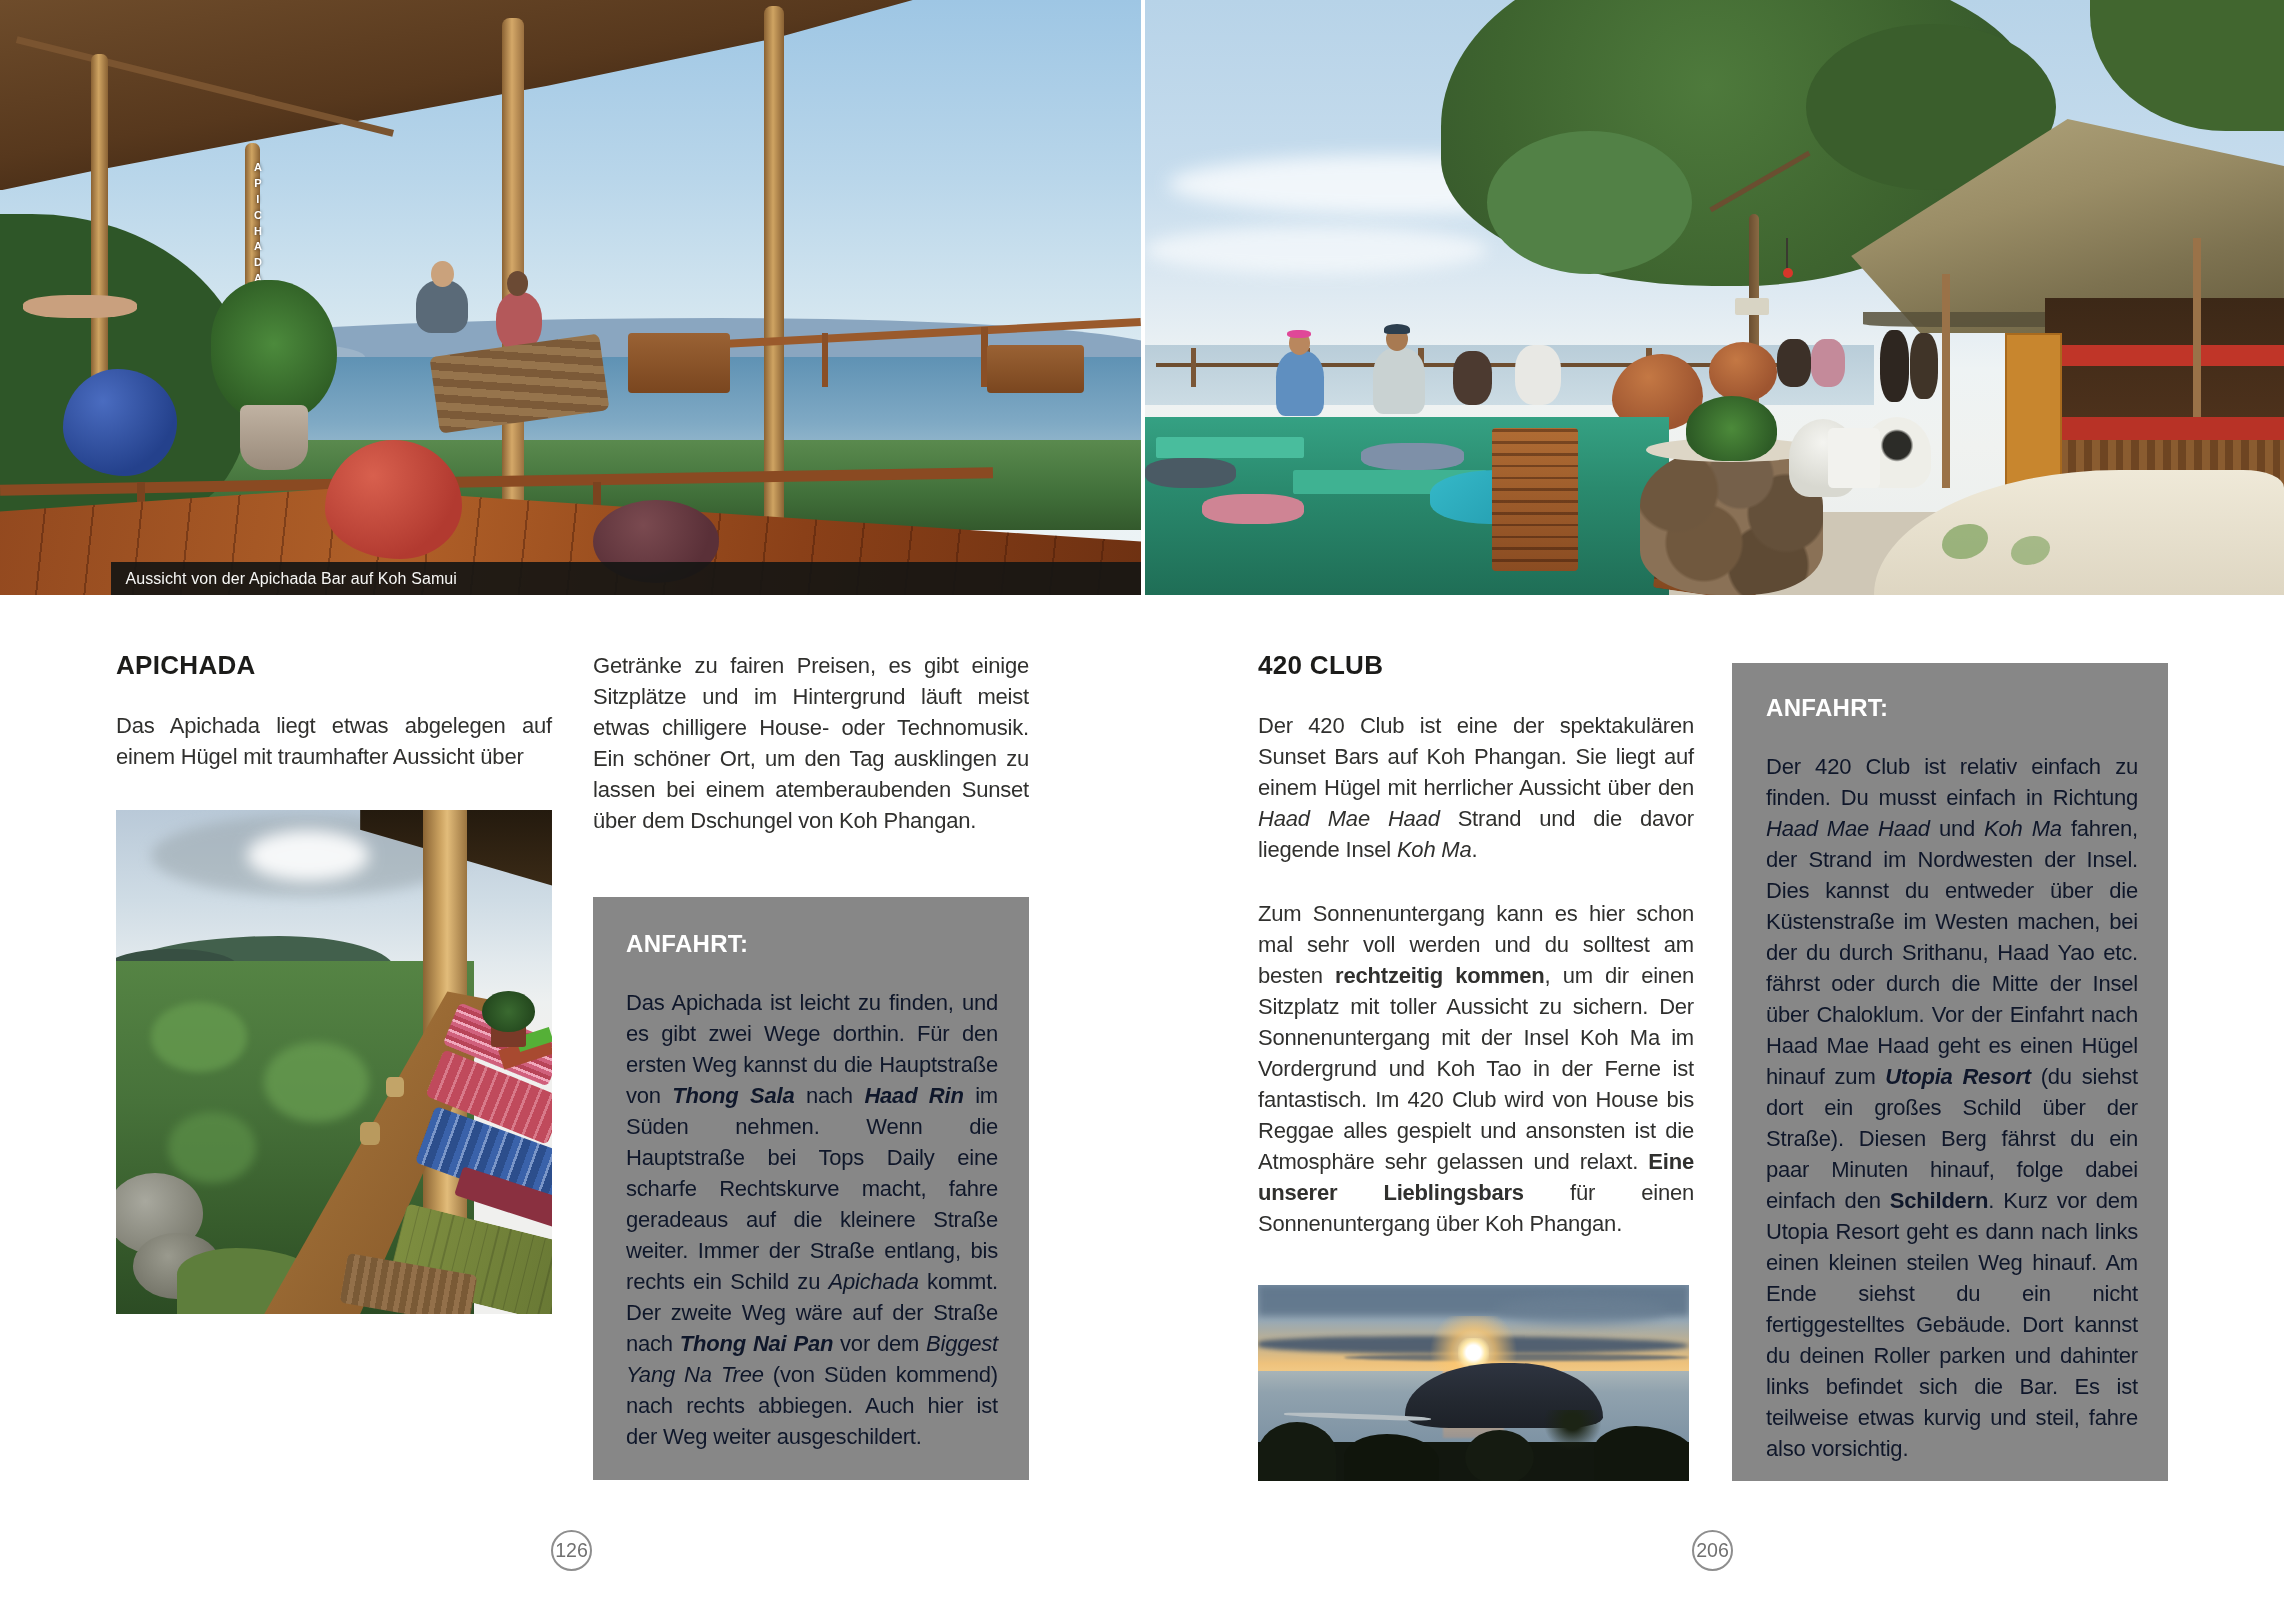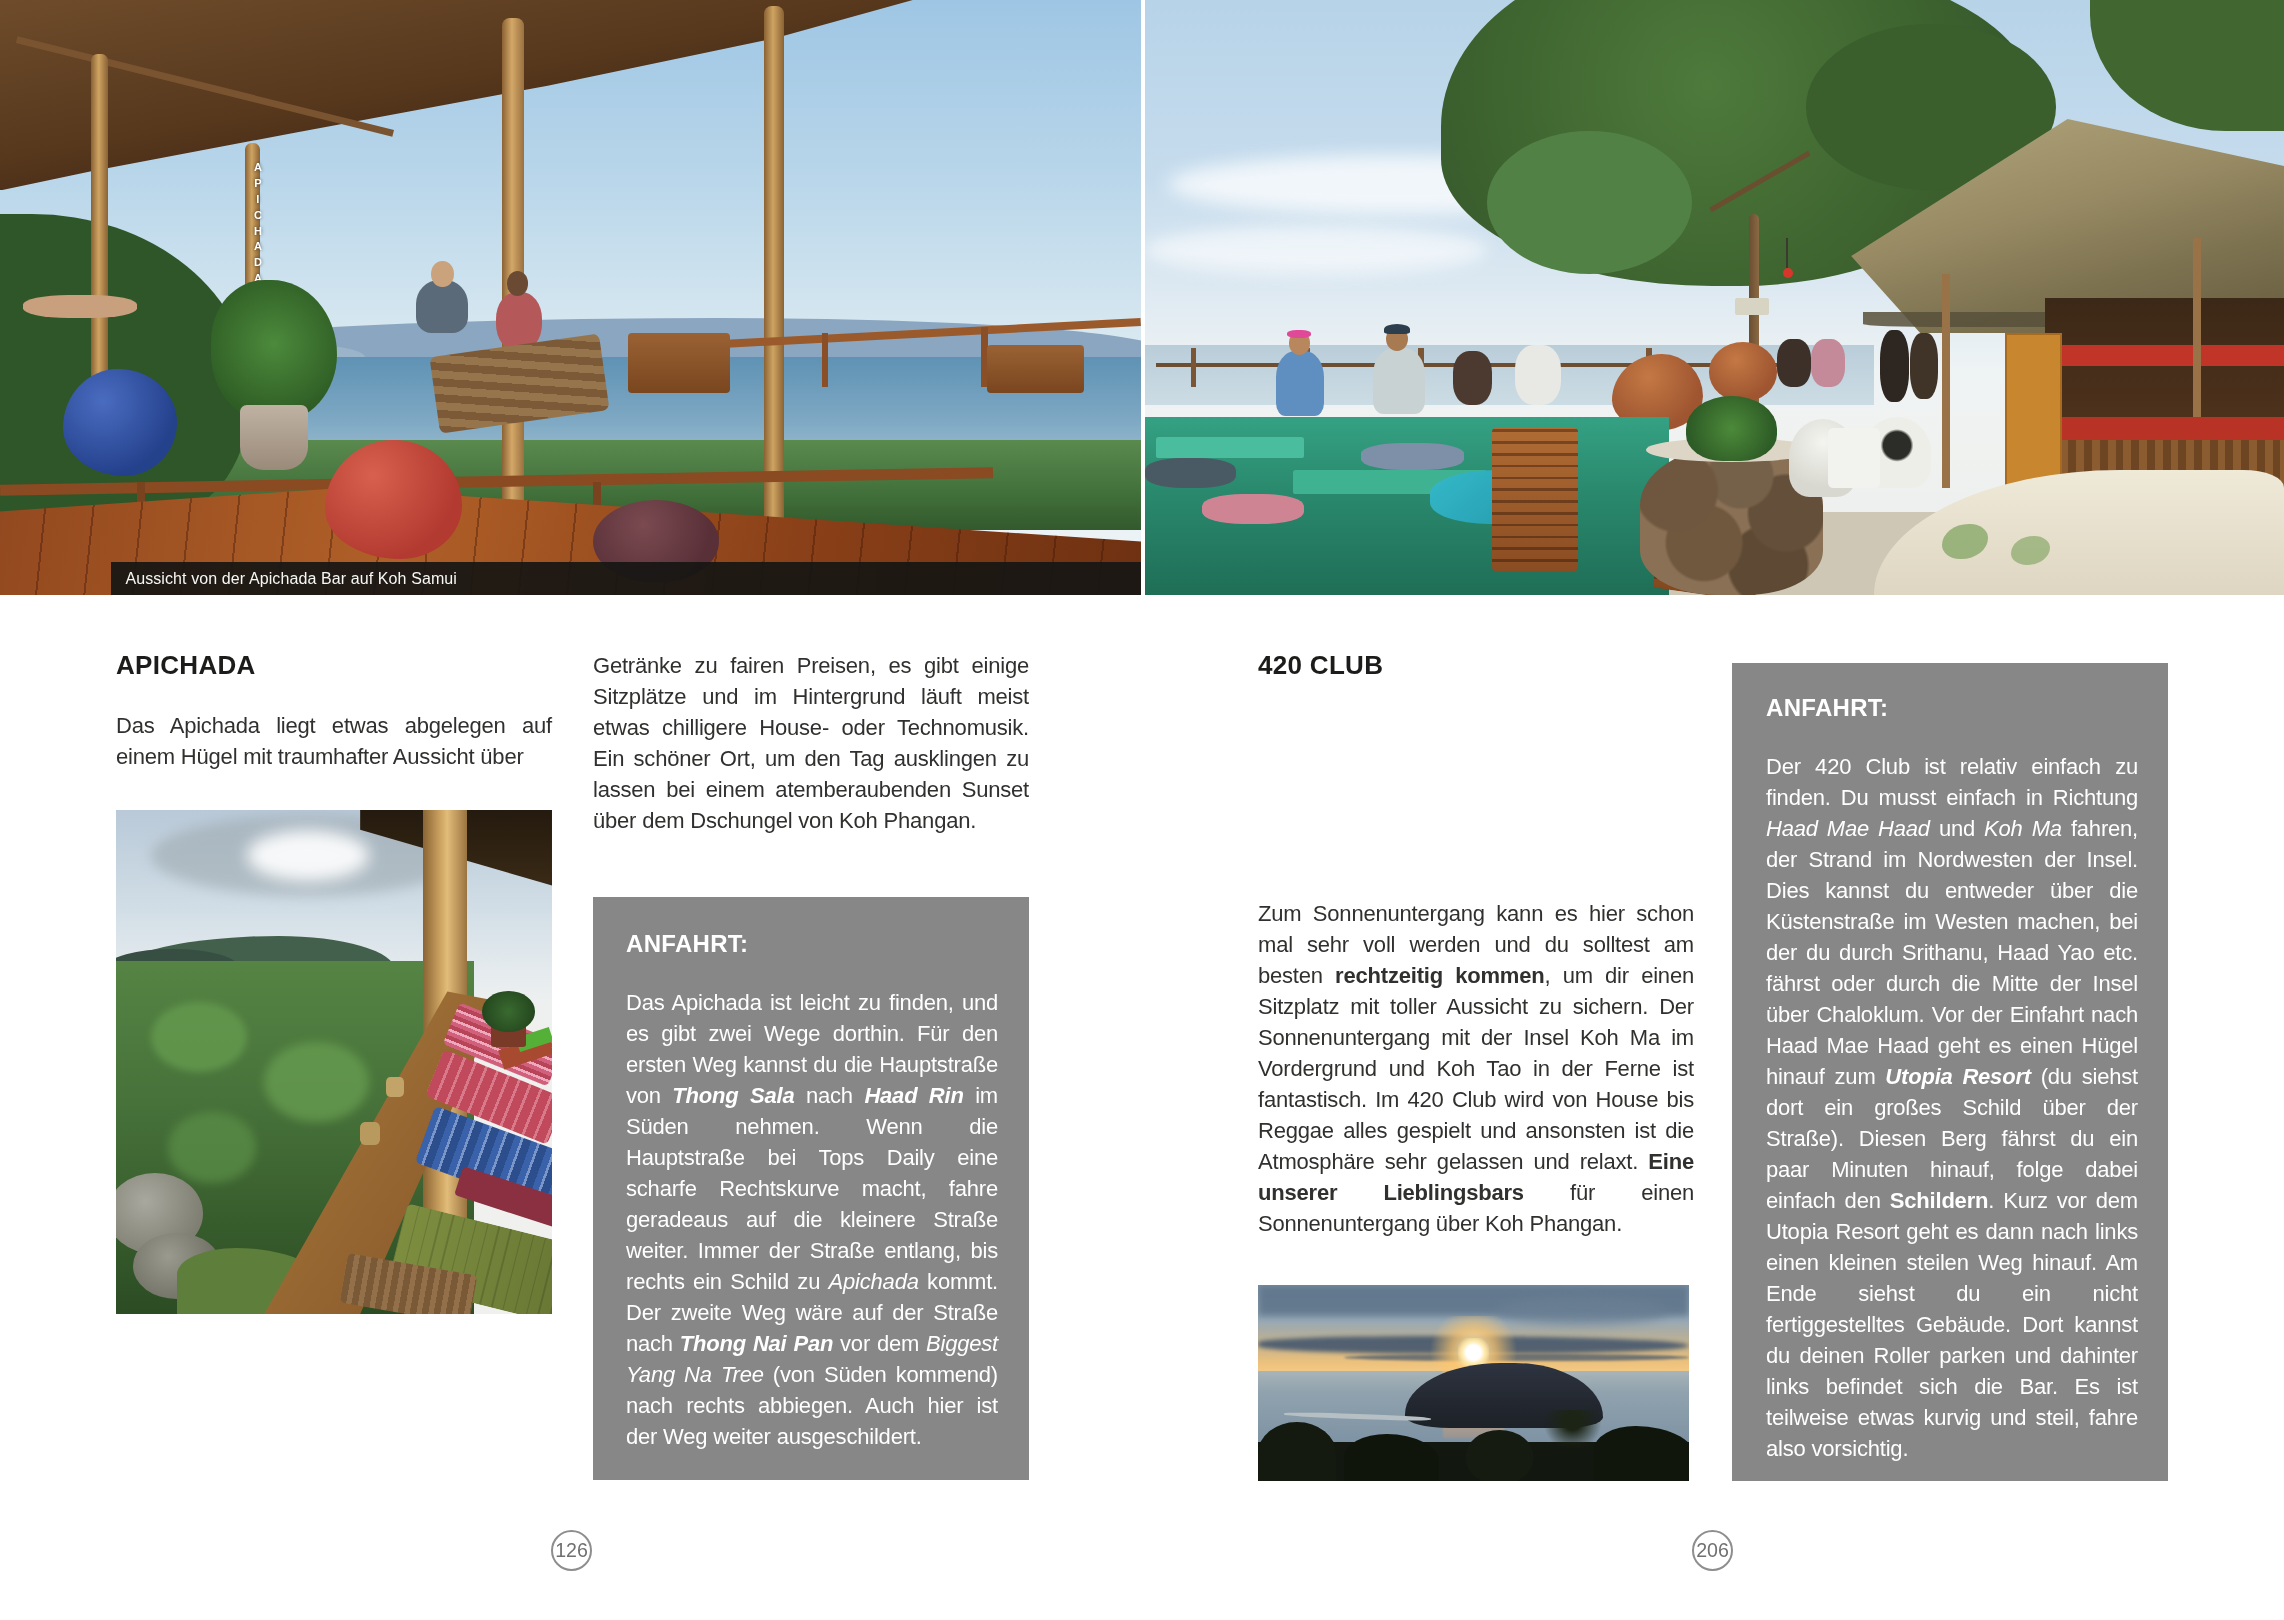--- a/index.html
+++ b/index.html
@@ -11,21 +11,21 @@
   }
   *{margin:0;padding:0;box-sizing:border-box}
   body{width:2284px;height:1620px;background:#fff;font-family:"Liberation Sans",sans-serif;position:relative;overflow:hidden}
   .abs{position:absolute}
   .spread{position:absolute;left:0;top:0;width:2284px;height:1620px;background:#fff}
   .photo{position:absolute;overflow:hidden;background:#cfe0ec}
   .heading{position:absolute;font-size:26px;font-weight:800;color:var(--head);letter-spacing:0.3px}
   .body-text{position:absolute;font-size:22px;line-height:31px;color:var(--text);text-align:justify;letter-spacing:-0.2px;hyphens:auto}
   .graybox{position:absolute;background:var(--box-gray)}
   .boxhead{font-size:24px;font-weight:800;color:#fff;letter-spacing:0.3px;margin-bottom:29px}
-  .boxbody{font-size:22px;line-height:31px;color:#ffffff;text-align:justify;letter-spacing:-0.2px;hyphens:auto}
+  .boxbody{font-size:22px;line-height:31px;color:#0f172a;text-align:justify;letter-spacing:-0.2px;hyphens:auto}
   .boxbody .b{font-weight:bold}
   .boxbody .i,.body-text .i{font-style:italic}
   .boxbody .bi,.body-text .bi{font-weight:bold;font-style:italic}
   .body-text .b{font-weight:bold}
   .caption-bar{position:absolute;left:111px;top:562px;width:1030px;height:33px;background:var(--caption-bg);display:flex;align-items:center;padding-left:14.4px}
   .caption-bar span{font-size:16px;color:#f7f7f5;letter-spacing:0.1px}
   .pagenum{position:absolute;width:41px;height:41px;border:2.6px solid var(--circle);border-radius:50%;display:flex;align-items:center;justify-content:center;font-size:19.6px;color:#707070;background:#fff}
   .sign-vert{writing-mode:vertical-rl;text-orientation:upright;font-size:11px;letter-spacing:3.9px;font-weight:bold;color:#fff;text-shadow:0 0 3.3px rgba(0,0,0,.65)}
 </style>
 </head>
@@ -180,20 +180,21 @@
     <div class="boxhead">ANFAHRT:</div>
     <p class="boxbody"><span>Das Apichada ist leicht zu finden, und es gibt zwei Wege dorthin. Für den ersten Weg kannst du die Hauptstraße von </span><span class="bi">Thong Sala</span><span> nach </span><span class="bi">Haad Rin</span><span> im Süden nehmen. Wenn die Hauptstraße bei Tops Daily eine scharfe Rechtskurve macht, fahre geradeaus auf die kleinere Straße weiter. Immer der Straße entlang, bis rechts ein Schild zu </span><span class="i">Apichada</span><span> kommt. Der zweite Weg wäre auf der Straße nach </span><span class="bi">Thong Nai Pan</span><span> vor dem </span><span class="i">Biggest Yang Na Tree</span><span> (von Süden kommend) nach rechts abbiegen. Auch hier ist der Weg weiter ausgeschildert.</span></p>
   </div>
 
   <div class="pagenum" style="left:551px;top:1530px">
     <span>126</span>
   </div>
 
   <h1 class="heading" style="left:1258px;top:650px">420 CLUB</h1>
 
+  <p class="body-text" style="left:1258px;top:710px;width:436px"><span>Der 420 Club ist eine der spektakulären Sunset Bars auf Koh Phangan. Sie liegt auf einem Hügel mit herrlicher Aussicht über den </span><span class="i">Haad Mae Haad</span><span> Strand und die davor liegende Insel </span><span class="i">Koh Ma</span><span>.</span></p>
 
   <p class="body-text" style="left:1258px;top:898px;width:436px"><span>Zum Sonnenuntergang kann es hier schon mal sehr voll werden und du solltest am besten </span><span class="b">rechtzeitig kommen</span><span>, um dir einen Sitzplatz mit toller Aussicht zu sichern. Der Sonnenuntergang mit der Insel Koh Ma im Vordergrund und Koh Tao in der Ferne ist fantastisch. Im 420 Club wird von House bis Reggae alles gespielt und ansonsten ist die Atmosphäre sehr gelassen und relaxt. </span><span class="b">Eine unserer Lieblingsbars</span><span> für einen Sonnenuntergang über Koh Phangan.</span></p>
 
   <div class="photo" style="left:1258px;top:1285px;width:431px;height:196px">
     <div class="abs" style="inset:0;background:linear-gradient(180deg,#7e94a9 0%,#97a9b6 18%,#c2b18e 30%,#eec27c 40%,#f4cf8e 48%,#d9a368 55%,#a3a9ad 62%,#8b9dac 75%,#8395a6 100%)"></div>
     <div class="abs" style="left:0;top:0;width:100%;height:16%;background:#5d7389;opacity:.85;filter:blur(3.9px)"></div>
     <div class="abs" style="left:55%;top:6%;width:40%;height:14%;background:#6a7f93;opacity:.8;filter:blur(5.2px);border-radius:50%"></div>
     <div class="abs" style="left:0;top:26%;width:100%;height:9%;background:#46586e;filter:blur(2px);border-radius:40% 60% 50% 50%;opacity:.9"></div>
     <div class="abs" style="left:20%;top:35%;width:80%;height:4%;background:#55616e;filter:blur(1.3px);opacity:.8;border-radius:50%"></div>
     <div class="abs" style="left:38%;top:16%;width:24%;height:36%;background:radial-gradient(circle,rgba(255,240,200,.95) 0%,rgba(255,200,110,.7) 35%,rgba(255,180,90,0) 70%)"></div>

